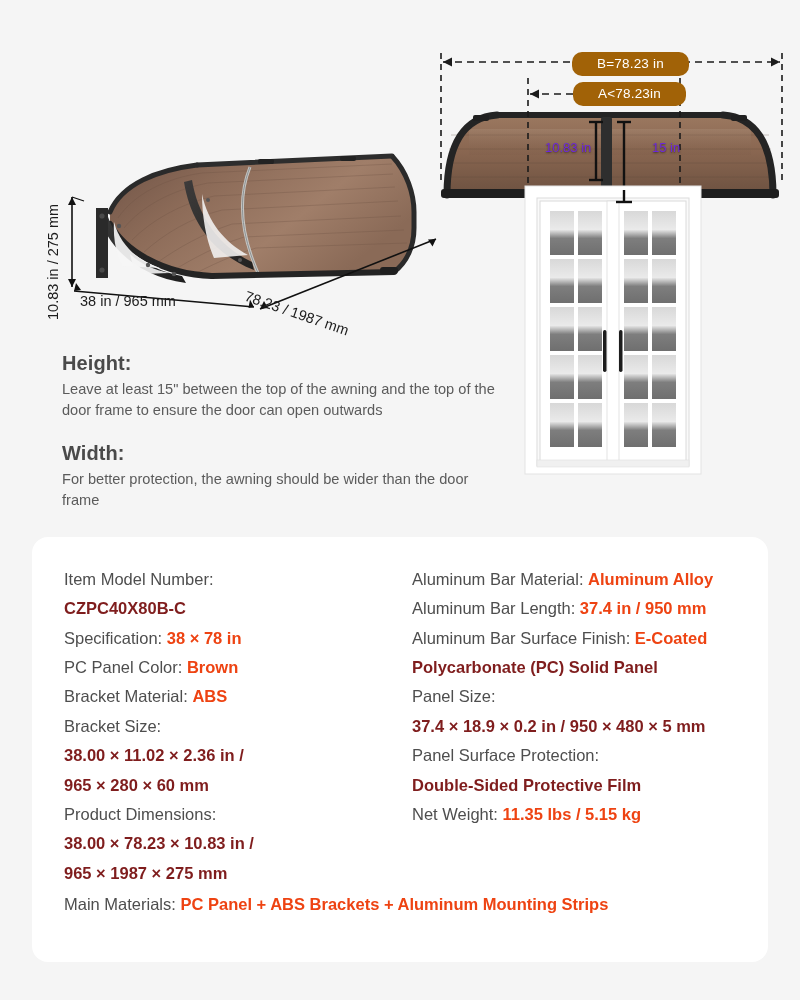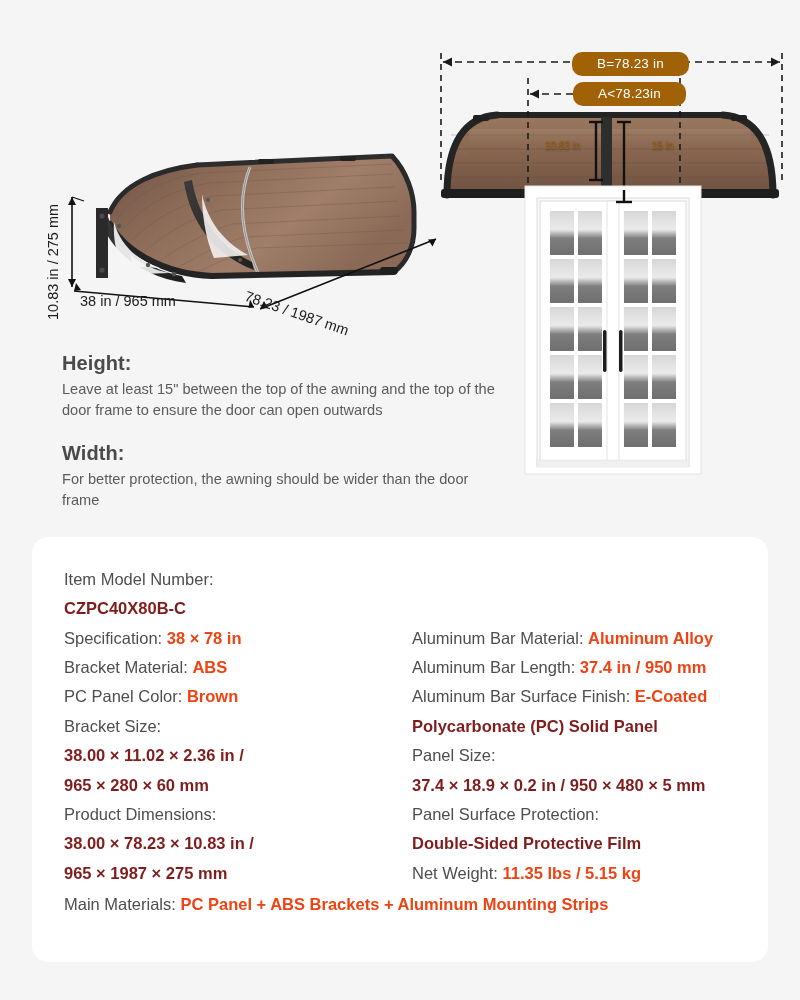--- a/index.html
+++ b/index.html
@@ -42,22 +42,22 @@
     font-size: 13.5px;
     font-weight: 500;
     padding: 4px 25px 5px;
     white-space: nowrap;
     letter-spacing: .2px;
     z-index: 6;
   }
 
   .onpanel-label {
     position: absolute;
-    color: #a16207;
-    font-size: 10px;
+    color: #6d28d9;
+    font-size: 13px;
     font-weight: 500;
     white-space: nowrap;
     z-index: 5;
     text-shadow: 0 1px 2px rgba(0,0,0,.5);
   }
 
   
   .instructions { position: absolute; left: 62px; top: 352px; width: 450px; }
   .instr-h {
     font-size: 20px; font-weight: bold; color: #4a4a4a;
@@ -73,21 +73,20 @@
   .spec-card {
     position: absolute;
     left: 32px; top: 537px;
     width: 736px; height: 425px;
     background: #fff;
     border-radius: 16px;
   }
   .spec-cols {
     display: flex;
     padding: 28px 0 0 0;
-    align-items: flex-end;
   }
   .spec-col { width: 50%; padding-left: 32px; }
   .spec-col.right { padding-left: 12px; }
 
   .spec-line {
     font-size: 16.5px;
     color: #4e4e4e;
     line-height: 1.78;
     white-space: nowrap;
   }
@@ -344,22 +343,22 @@
     </div>
   </div>
 
   <div class="spec-card">
     <div class="spec-cols">
 
       <div class="spec-col left">
         <div class="spec-line"><span>Item Model Number:</span></div>
         <div class="v-only">CZPC40X80B-C</div>
         <div class="spec-line"><span>Specification:</span> <span class="v">38 × 78 in</span></div>
+        <div class="spec-line"><span>PC Panel Color:</span> <span class="v">Brown</span></div>
         <div class="spec-line"><span>Bracket Material:</span> <span class="v">ABS</span></div>
-        <div class="spec-line"><span>PC Panel Color:</span> <span class="v">Brown</span></div>
         <div class="spec-line"><span>Bracket Size:</span></div>
         <div class="v-only">38.00 × 11.02 × 2.36 in /</div>
         <div class="v-only">965 × 280 × 60 mm</div>
         <div class="spec-line"><span>Product Dimensions:</span></div>
         <div class="v-only">38.00 × 78.23 × 10.83 in /</div>
         <div class="v-only">965 × 1987 × 275 mm</div>
       </div>
 
       <div class="spec-col right">
         <div class="spec-line"><span>Aluminum Bar Material:</span> <span class="v">Aluminum Alloy</span></div>

